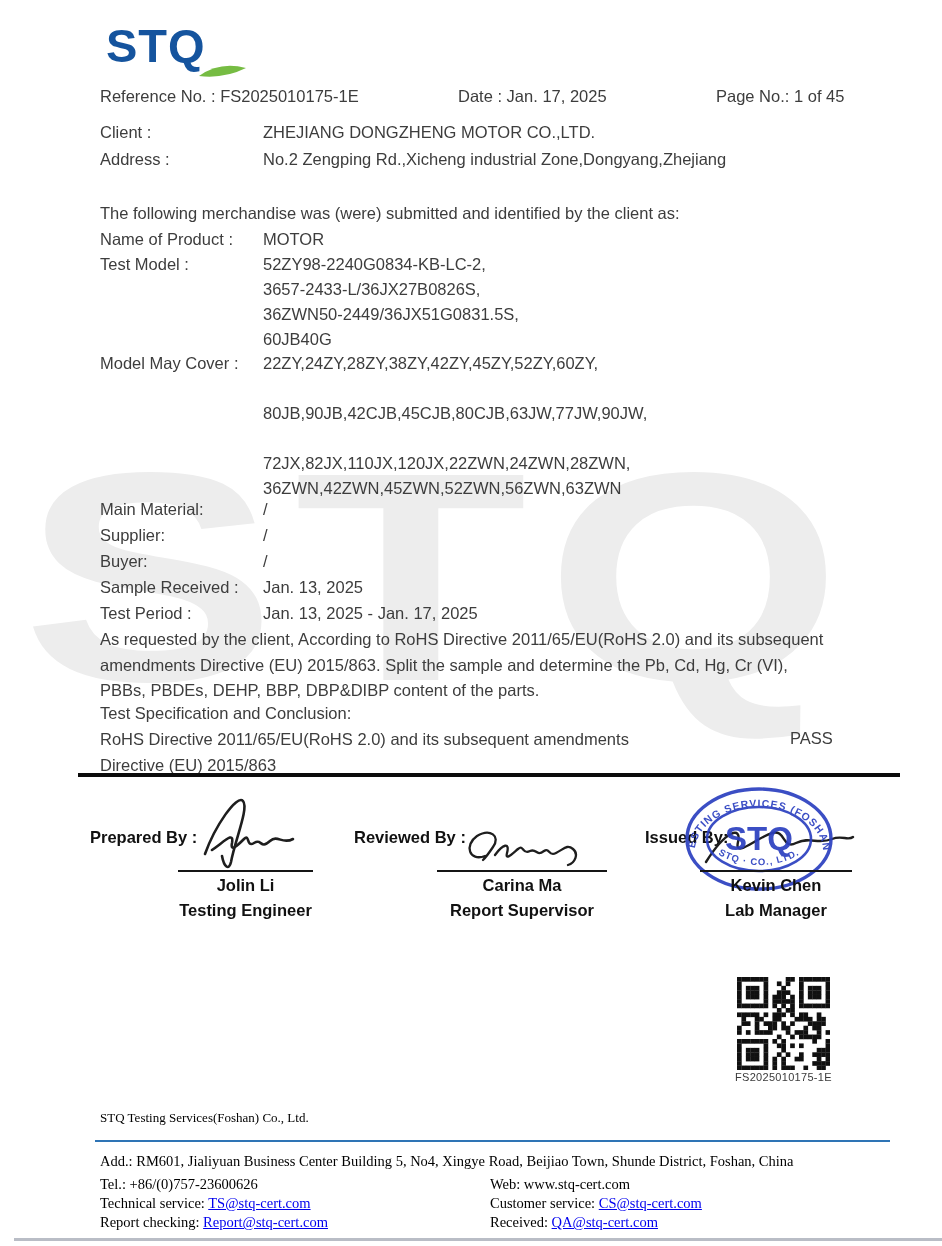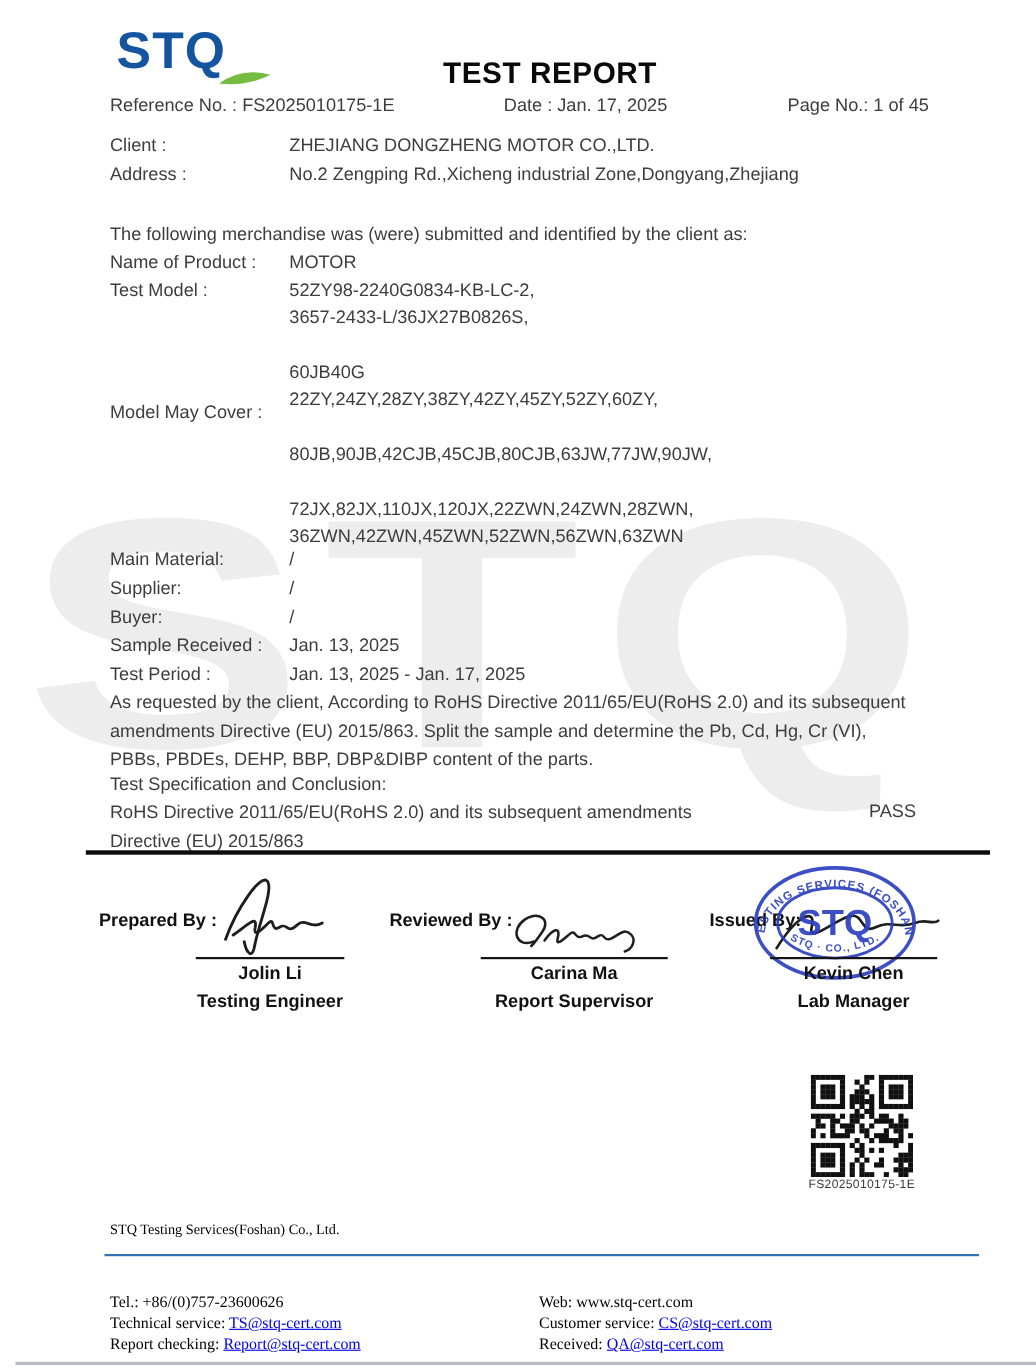--- a/index.html
+++ b/index.html
@@ -36,21 +36,20 @@
 
 <div class="page">
 
   <div class="watermark">STQ</div>
 
   <div class="logo-text">STQ</div>
   <svg class="abs" style="left:196px;top:64px;" width="52" height="16" viewBox="0 0 52 16">
     <path d="M3,12 Q24,-3 50,4 Q28,15 3,12 Z" fill="#76BC43"></path>
   </svg>
 
-  <div class="title">TEST REPORT</div>
   <div class="meta" style="left:100px;">Reference No. : FS2025010175-1E</div>
   <div class="meta" style="left:458px;">Date : Jan. 17, 2025</div>
   <div class="meta" style="left:716px;">Page No.: 1 of 45</div>
 
   <div class="row" style="top:122px;">
     <span>Client :</span>
     <span class="val">ZHEJIANG DONGZHENG MOTOR CO.,LTD.</span>
   </div>
   <div class="row" style="top:149px;">
     <span>Address :</span>
@@ -59,23 +58,24 @@
 
   <div class="row" style="top:203px;">The following merchandise was (were) submitted and identified by the client as:</div>
   <div class="row" style="top:229px;">
     <span>Name of Product :</span>
     <span class="val">MOTOR</span>
   </div>
 
   <div class="row" style="top:254px;">Test Model :</div>
   <div class="line" style="top:254px;">52ZY98-2240G0834-KB-LC-2,</div>
   <div class="line" style="top:279px;">3657-2433-L/36JX27B0826S,</div>
+  <div class="line" style="top:304px;">36ZWN50-2449/36JX51G0831.5S,</div>
   <div class="line" style="top:329px;">60JB40G</div>
 
-  <div class="row" style="top:353px;margin-top:12px;">Model May Cover :</div>
+  <div class="row" style="top:353px;">Model May Cover :</div>
   <div class="line" style="top:353px;">22ZY,24ZY,28ZY,38ZY,42ZY,45ZY,52ZY,60ZY,</div>
   <div class="line" style="top:403px;">80JB,90JB,42CJB,45CJB,80CJB,63JW,77JW,90JW,</div>
   <div class="line" style="top:453px;">72JX,82JX,110JX,120JX,22ZWN,24ZWN,28ZWN,</div>
   <div class="line" style="top:478px;">36ZWN,42ZWN,45ZWN,52ZWN,56ZWN,63ZWN</div>
 
   <div class="row" style="top:499px;">
     <span>Main Material:</span>
     <span class="val">/</span>
   </div>
   <div class="row" style="top:525px;">
@@ -380,20 +380,21 @@
       <rect x="8.86" y="88.57" width="4.68" height="4.68"></rect>
       <rect x="13.29" y="88.57" width="4.68" height="4.68"></rect>
       <rect x="17.71" y="88.57" width="4.68" height="4.68"></rect>
       <rect x="22.14" y="88.57" width="4.68" height="4.68"></rect>
       <rect x="26.57" y="88.57" width="4.68" height="4.68"></rect>
     </svg>
   <div class="qr-caption">FS2025010175-1E</div>
 
   <div class="footer-company">STQ Testing Services(Foshan) Co., Ltd.</div>
   <div class="footer-rule" style="background:#2E74B5;"></div>
+  <div class="footer-text" style="left:100px;top:1153px;">Add.: RM601, Jialiyuan Business Center Building 5, No4, Xingye Road, Beijiao Town, Shunde District, Foshan, China</div>
 
   <div class="footer-text" style="left:100px;top:1176px;">Tel.: +86/(0)757-23600626</div>
   <div class="footer-text" style="left:490px;top:1176px;">Web: www.stq-cert.com</div>
 
   <div class="footer-text" style="left:100px;top:1195px;">
     <span>Technical service: </span><a class="link">TS@stq-cert.com</a>
   </div>
   <div class="footer-text" style="left:490px;top:1195px;">
     <span>Customer service: </span><a class="link">CS@stq-cert.com</a>
   </div>

